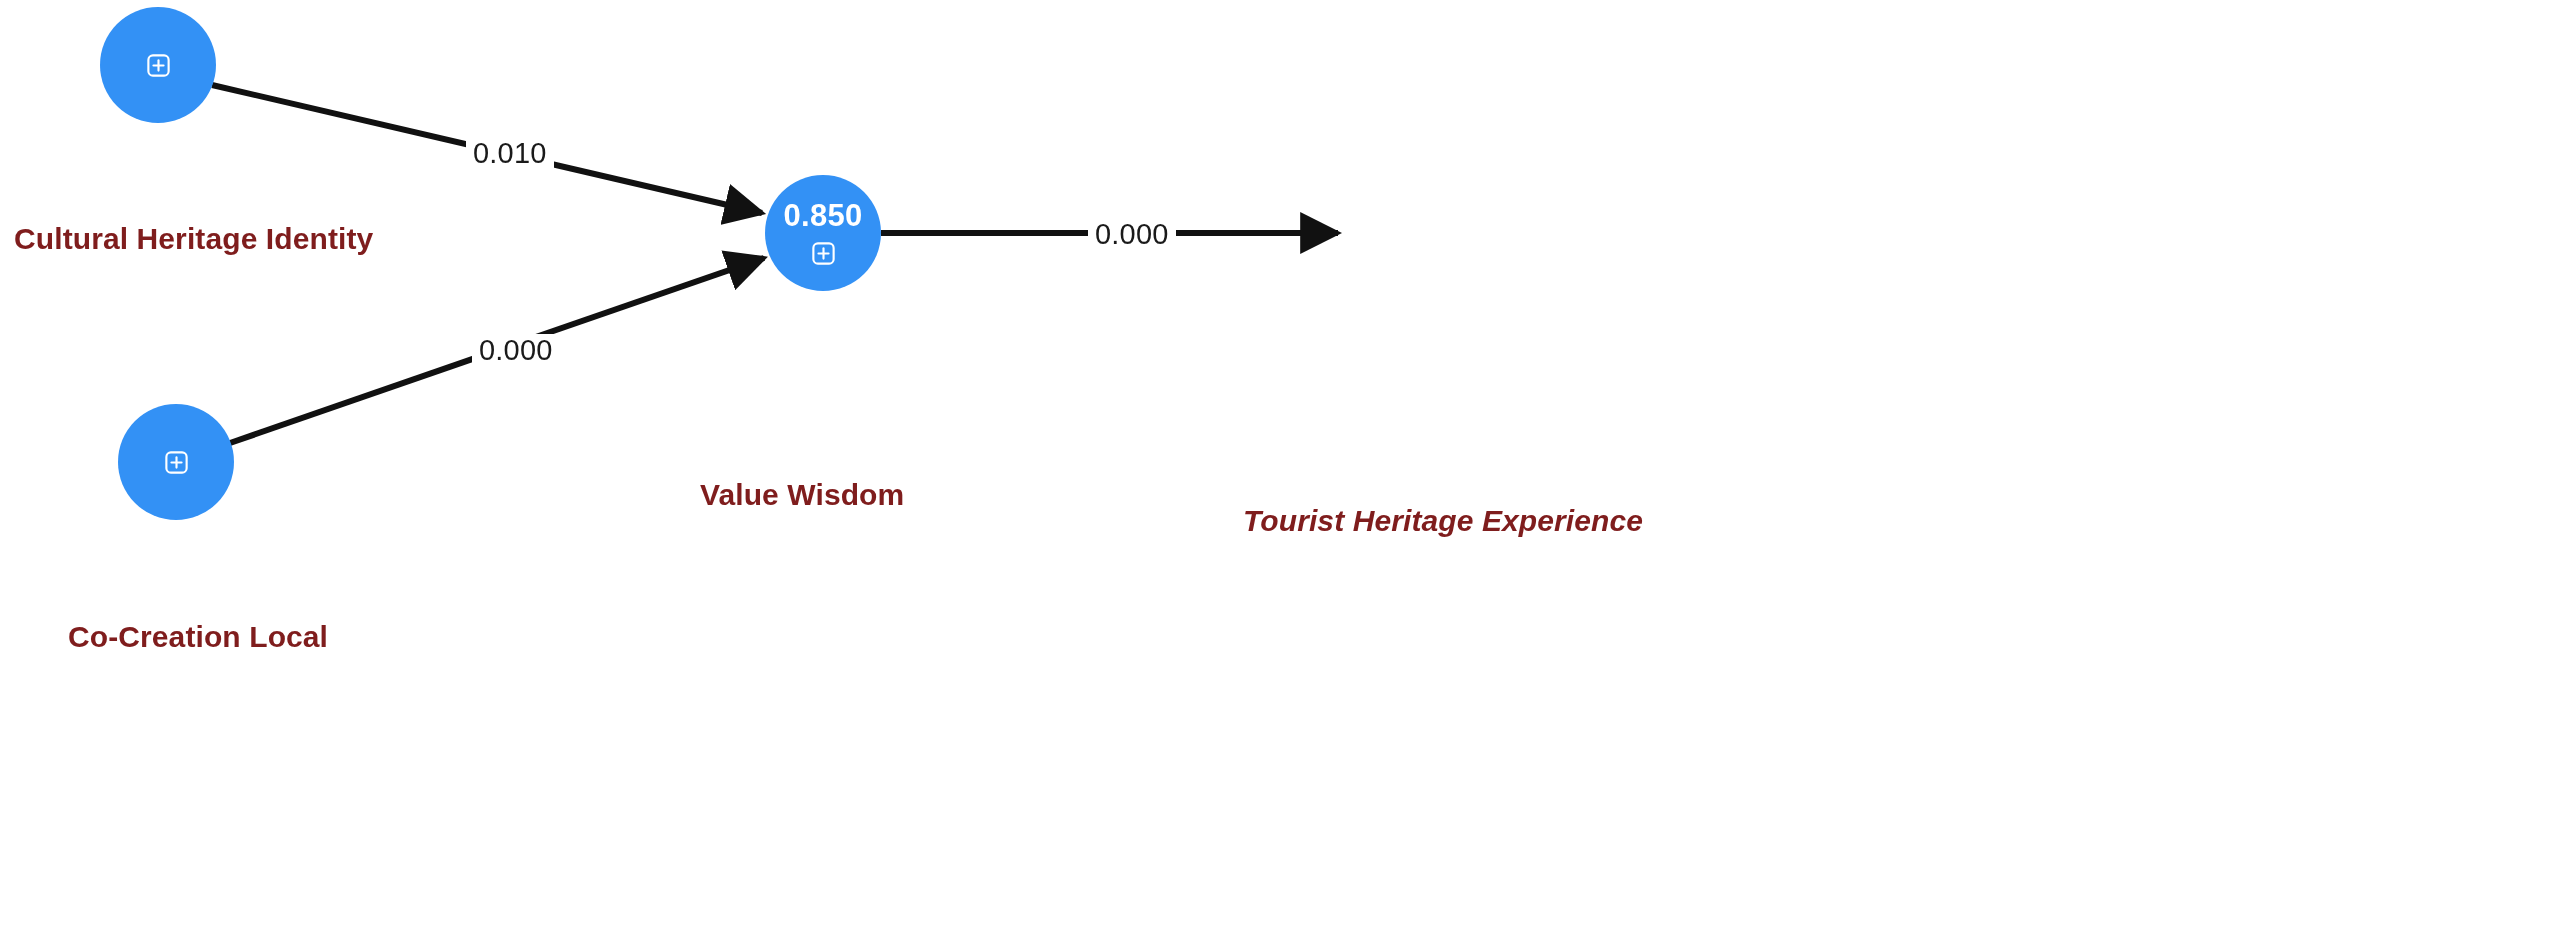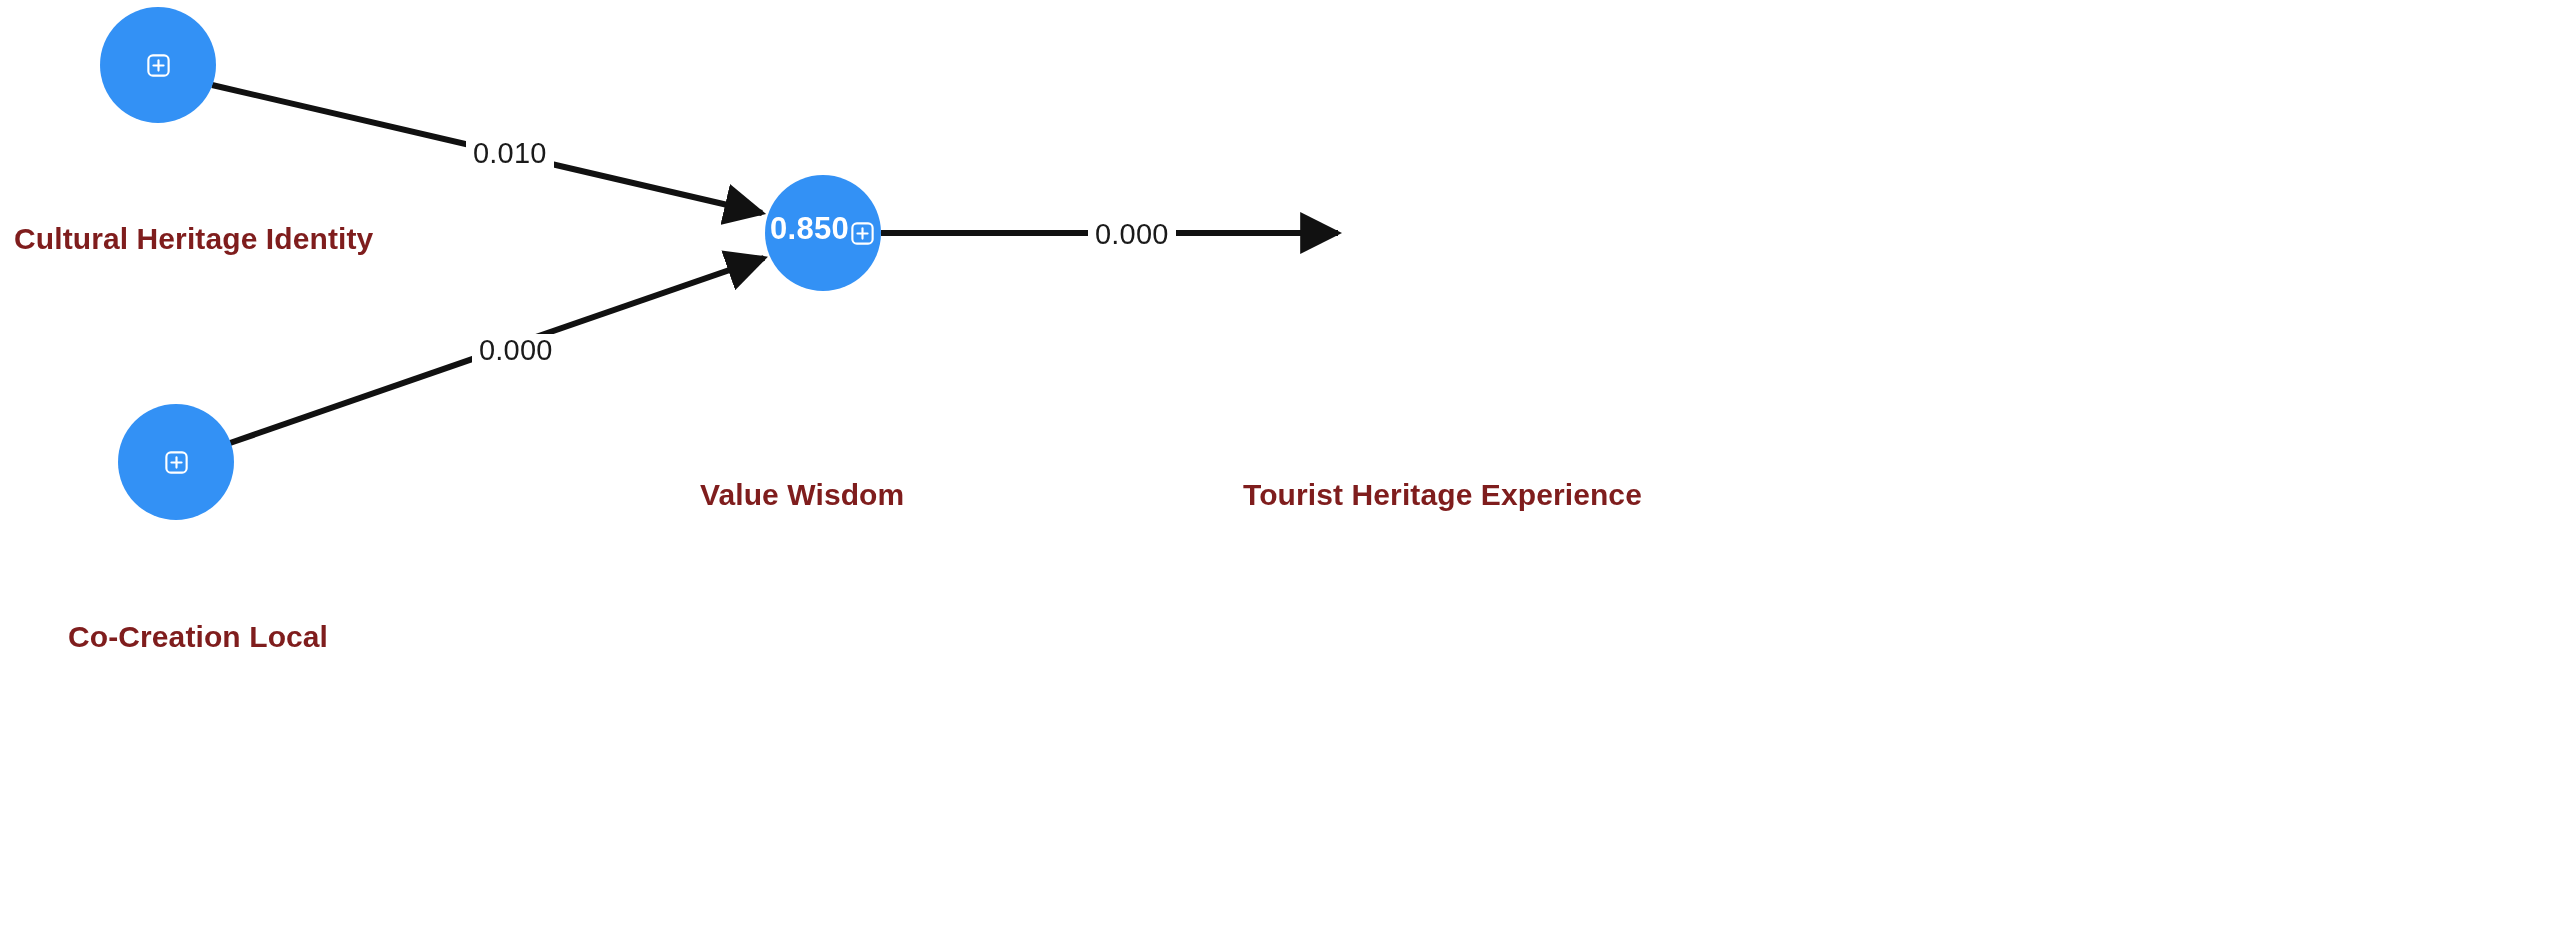--- a/index.html
+++ b/index.html
@@ -22,21 +22,21 @@
     top: 0;
     left: 0;
     width: 2570px;
     height: 946px;
   }
   .node {
     position: absolute;
     border-radius: 50%;
     background: #3391f5;
     display: flex;
-    flex-direction: row;
+    flex-direction: column;
     align-items: center;
     justify-content: center;
     box-sizing: border-box;
   }
   .node-value {
     color: #ffffff;
     font-weight: bold;
     font-size: 31px;
     line-height: 1;
     letter-spacing: 0.3px;
@@ -109,19 +109,19 @@
   <div class="node" style="left:765px; top:175px; width:116px; height:116px;">
     <span class="node-value">0.850</span>
     <svg class="node-icon" viewBox="0 0 24 24" fill="none" stroke="#ffffff" stroke-width="1.9" stroke-linecap="round" stroke-linejoin="round">
       <rect x="3" y="3" width="18" height="18" rx="4"></rect>
       <line x1="12" y1="7.5" x2="12" y2="16.5"></line>
       <line x1="7.5" y1="12" x2="16.5" y2="12"></line>
     </svg>
   </div>
   <div class="node-label" style="left:700px; top:478px;">Value Wisdom</div>
 
-  <div class="node-label" style="left:1243px; top:478px;">Tourist Heritage Experience</div>
+  <div class="node-label" style="left:1243px; top:504px;font-style:italic;">Tourist Heritage Experience</div>
 
   <div class="edge-label" style="left:466px; top:137px;">0.010</div>
   <div class="edge-label" style="left:472px; top:334px;">0.000</div>
   <div class="edge-label" style="left:1088px; top:218px;">0.000</div>
 
 </div>
 
 </body></html>

